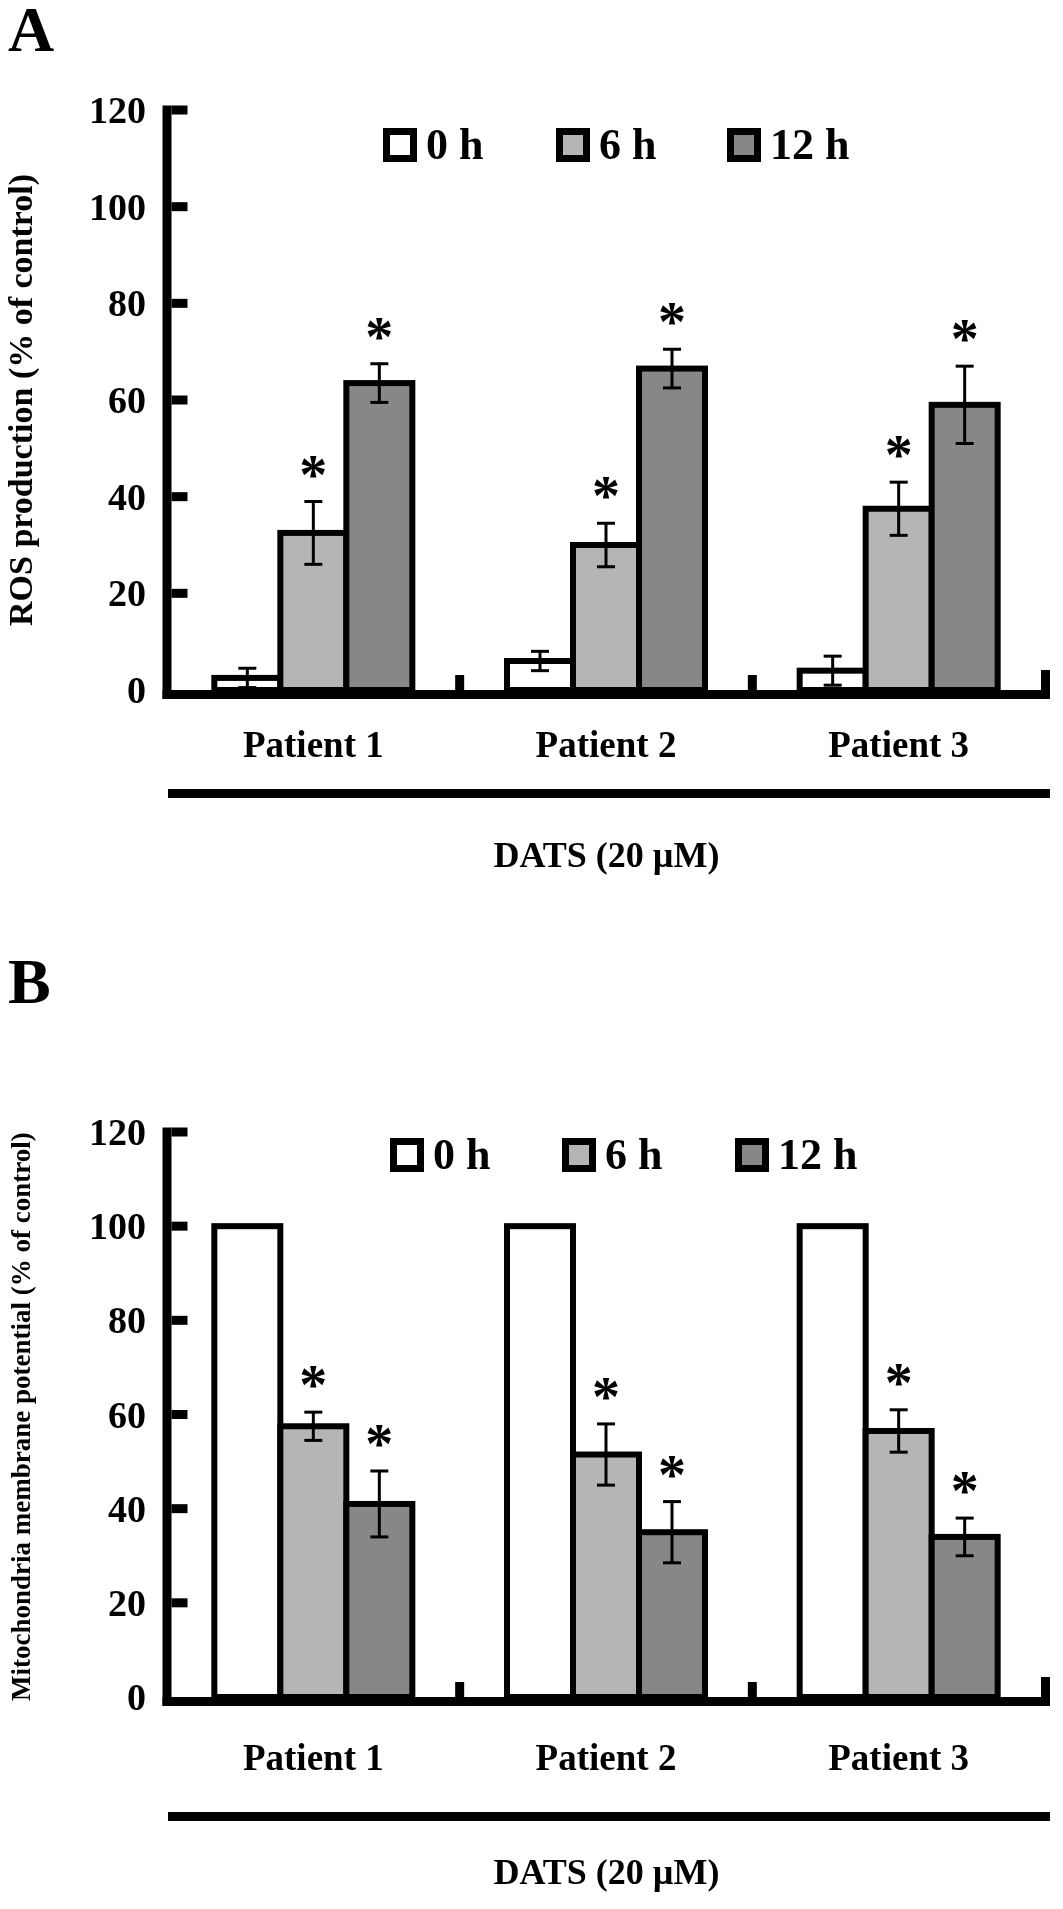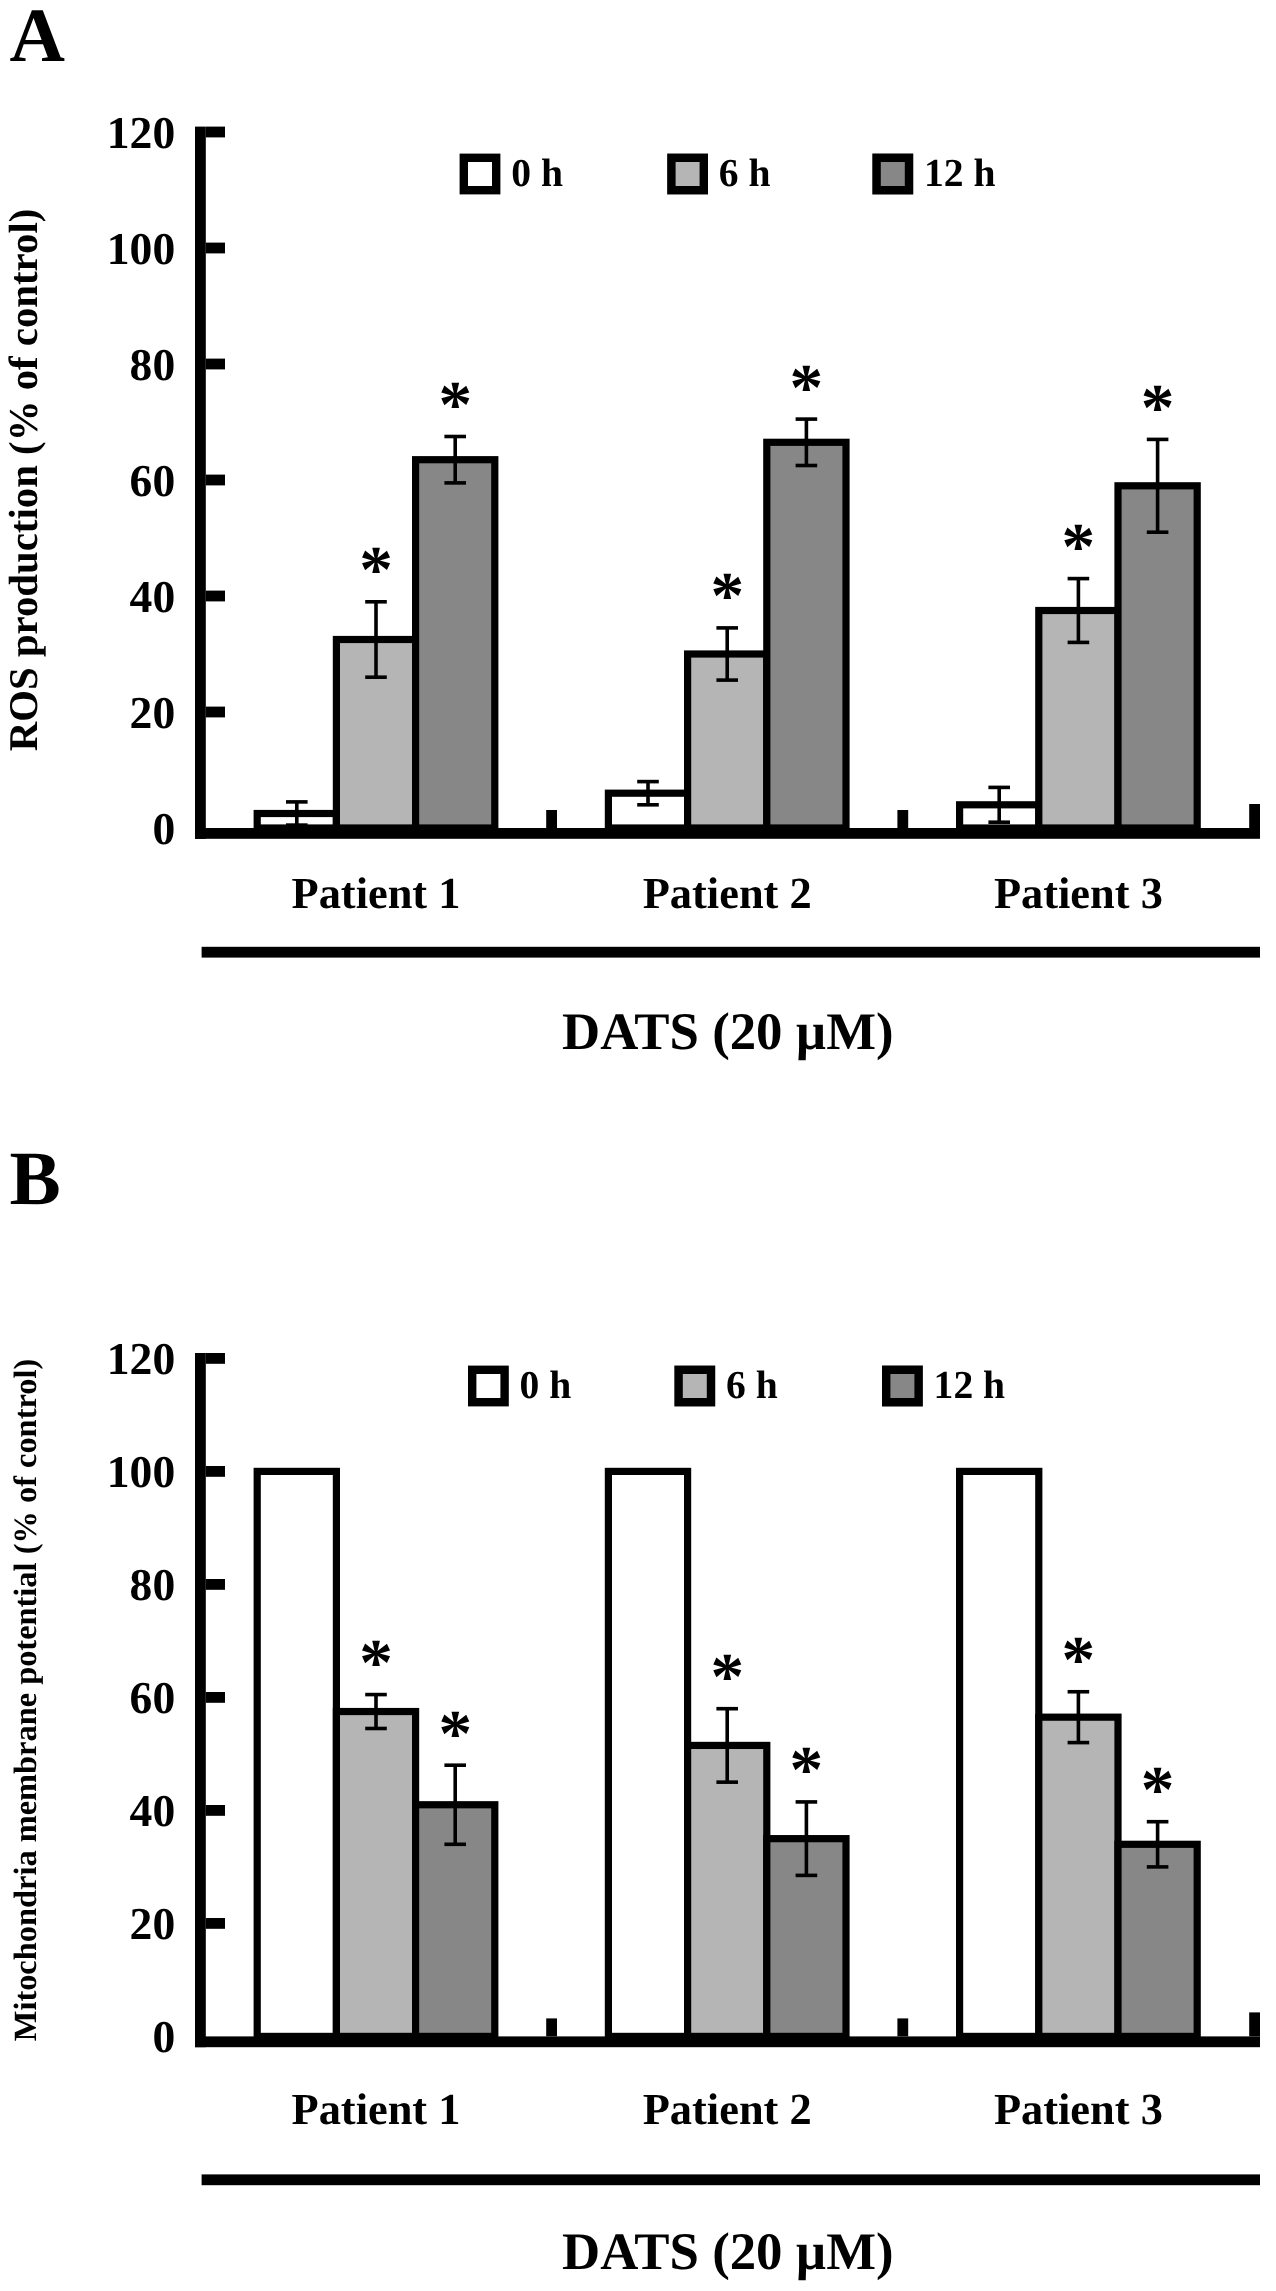--- a/index.html
+++ b/index.html
@@ -6,29 +6,29 @@
   #canvas{position:relative;width:1063px;height:1909px;background:#ffffff;overflow:hidden;
           font-family:"Liberation Serif","DejaVu Serif",serif;font-weight:bold;color:#000;}
   #fig-svg{position:absolute;left:0;top:0;}
   .panel-label{position:absolute;font-size:64px;font-weight:bold;line-height:1;}
   .pl0{left:8px;top:-2px;}
   .pl1{left:8px;top:950px;}
   .ylabel{position:absolute;writing-mode:vertical-rl;transform:rotate(180deg);
           text-align:center;font-weight:bold;white-space:nowrap;}
   .yl0{left:2px;top:110px;height:580px;font-size:34px;}
   .yl1{left:6px;top:1114px;height:606px;font-size:27px;}
-  .xlabel{position:absolute;left:163px;width:887px;text-align:center;font-size:44px;font-weight:bold;}
+  .xlabel{position:absolute;left:163px;width:887px;text-align:center;font-size:36px;font-weight:bold;}
   .xl0{top:834px;}
   .xl1{top:1851px;}
   .separator{position:absolute;left:168px;width:882px;height:9px;background:#000;}
   .sep0{top:789px;}
   .sep1{top:1812px;}
   .legend-item{position:absolute;display:flex;align-items:center;}
   .swatch{width:34px;height:34px;border:7px solid #000;box-sizing:border-box;flex:0 0 auto;}
-  .legend-text{font-size:33px;font-weight:bold;line-height:34px;margin-left:9px;white-space:nowrap;}
+  .legend-text{font-size:44px;font-weight:bold;line-height:34px;margin-left:9px;white-space:nowrap;}
   
   .lgA0{left:383px;top:128px;} .lgA1{left:556px;top:128px;} .lgA2{left:727px;top:128px;}
   
   .lgB0{left:390px;top:1138px;} .lgB1{left:562px;top:1138px;} .lgB2{left:735px;top:1138px;}
   text{font-family:"Liberation Serif","DejaVu Serif",serif;font-weight:bold;fill:#000;}
 </style>
 </head>
 <body>
 
 <div id="canvas">

